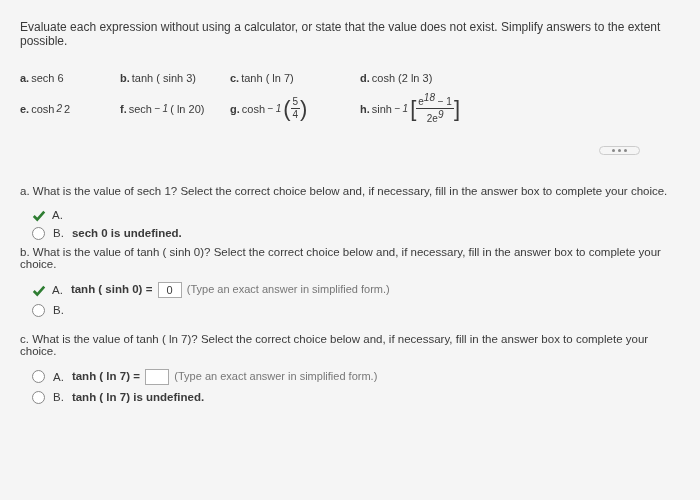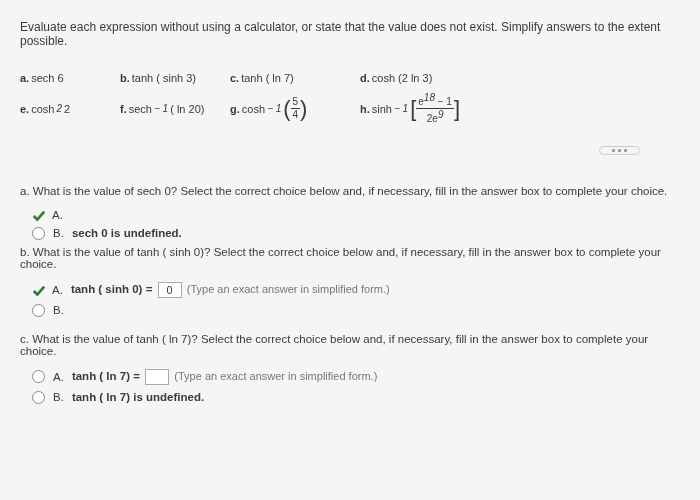--- a/index.html
+++ b/index.html
@@ -180,21 +180,21 @@
 </div>
 
 <div class="dots-box">
   <div class="dots">
     <span></span>
       <span></span>
       <span></span>
   </div>
 </div>
 
-<div class="question">a. What is the value of sech 0? Select the correct choice below and, if necessary, fill in the answer box to complete your choice.</div>
+<div class="question">a. What is the value of sech 1? Select the correct choice below and, if necessary, fill in the answer box to complete your choice.</div>
 <div class="choice">
   <span class="check">
     <svg viewBox="0 0 16 16" width="14" height="14">
         <path d="M2 8 L6 12 L14 3" fill="none" stroke="#2e7d32" stroke-width="3"></path>
       </svg>
   </span>
   <span>A.</span>
 </div>
 <div class="choice">
   <span class="radio"></span>

